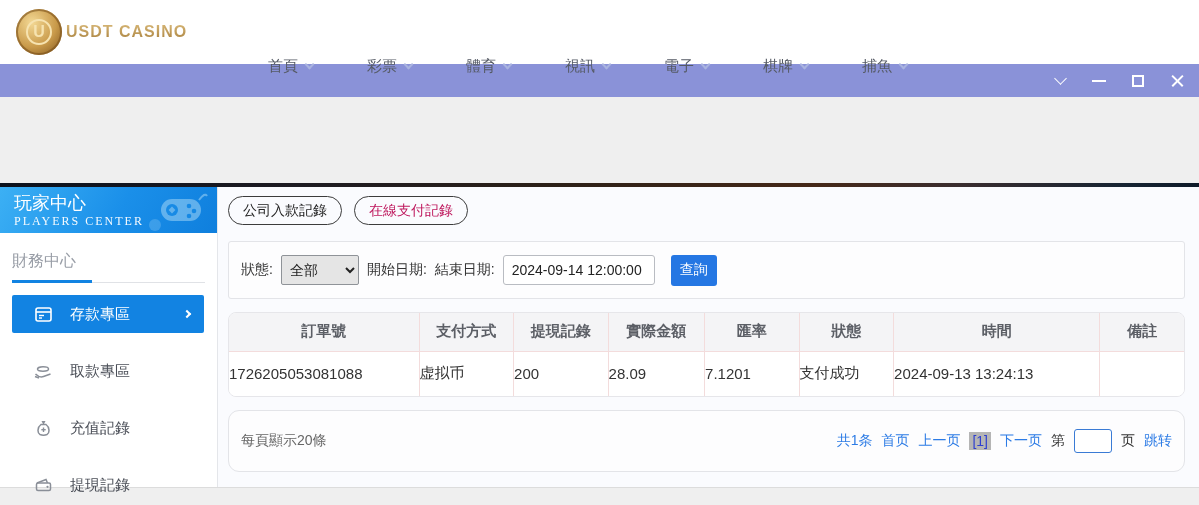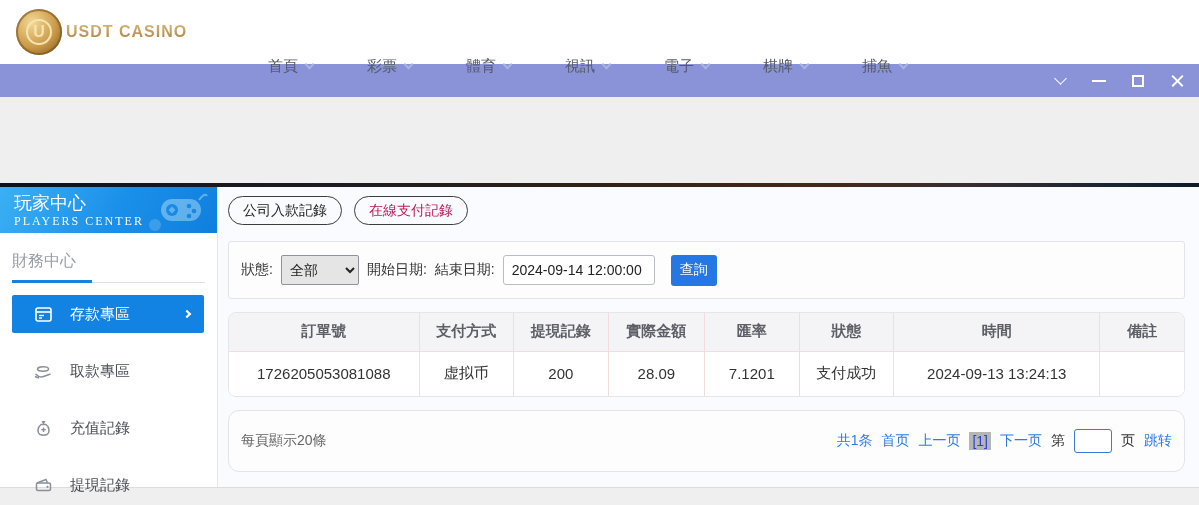--- a/index.html
+++ b/index.html
@@ -57,21 +57,21 @@
   .filterbox { margin-top:16px; border:1px solid #e3e4e8; background:#fdfdfe; border-radius:3px; height:58px; display:flex; align-items:center; padding-left:12px; column-gap:8px; }
   .f-label { font-size:14px; color:#333; }
   .f-select { height:30px; min-width:78px; font-size:14px; color:#222; border:1px solid #8f9398; border-radius:2px; background:#e5e5e5; padding:0 4px; font-family:inherit; }
   .f-input { height:30px; width:152px; font-size:14px; color:#222; border:1px solid #b9bcc2; border-radius:3px; padding:0 8px; font-family:inherit; }
   .f-btn { height:31px; width:46px; margin-left:8px; background:#2577e3; color:#fff; border:none; border-radius:3px; font-size:14px; cursor:pointer; font-family:inherit; }
 
   .tablebox { margin-top:13px; border:1px solid #e6e6ea; border-radius:8px; overflow:hidden; background:#fff; }
   table { width:100%; border-collapse:collapse; table-layout:fixed; }
   th { background:#f4f4f6; height:38px; font-size:15px; color:#5c5f66; font-weight:bold; border-right:1px solid #f3dcdc; border-bottom:1px solid #f3dcdc; }
   th:last-child,td:last-child { border-right:none; }
-  td { height:45px; text-align:center; font-size:15px; color:#333; border-right:1px solid #f3dcdc; background:#fff; }
+  td { height:45px; text-align:left; font-size:15px; color:#333; border-right:1px solid #f3dcdc; background:#fff; }
 
   .pagebox { margin-top:13px; border:1px solid #e3e4e8; background:#fdfdfe; border-radius:11px; height:62px; display:flex; align-items:center; justify-content:space-between; padding:0 12px; }
   .pp-text { font-size:14px; color:#666; }
   .pg-right { display:flex; align-items:center; column-gap:9px; font-size:14px; }
   .pg-link { color:#2c7be5; cursor:pointer; text-decoration:none; }
   .pg-current { background:#b5b5b5; color:#2d3fd0; padding:1px 3px; cursor:default; }
   .pg-dark { color:#333; }
   .pg-input { width:38px; height:24px; border:1.5px solid #3a7bd5; border-radius:3px; font-size:13px; text-align:center; font-family:inherit; }
 
   .footer { height:18px; background:#efefef; border-top:1px solid #dcdcdc; }

